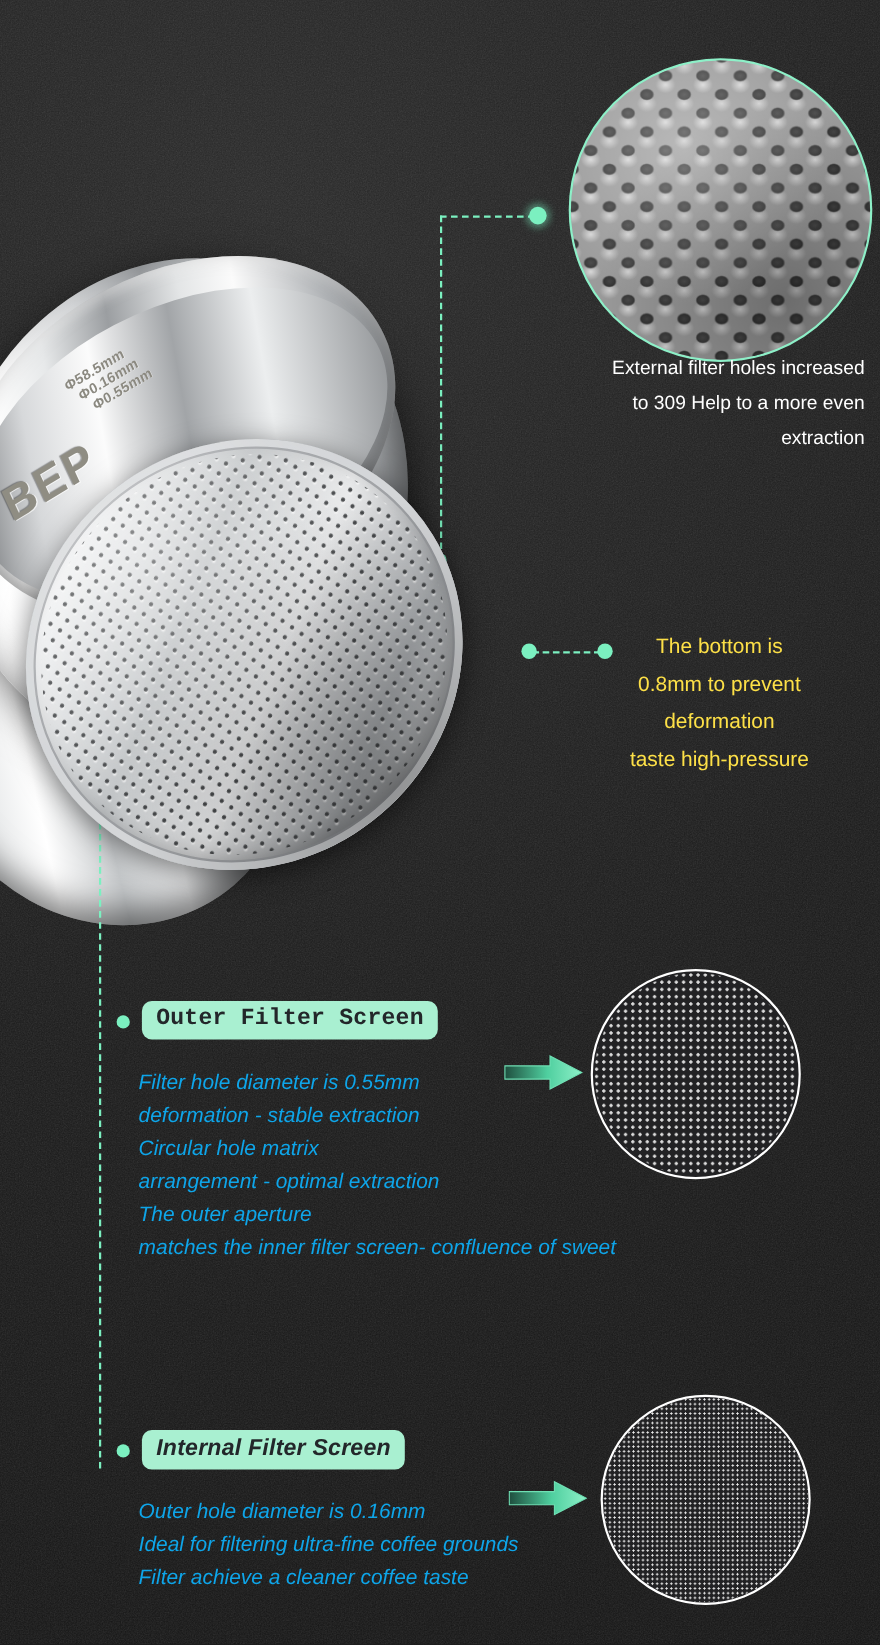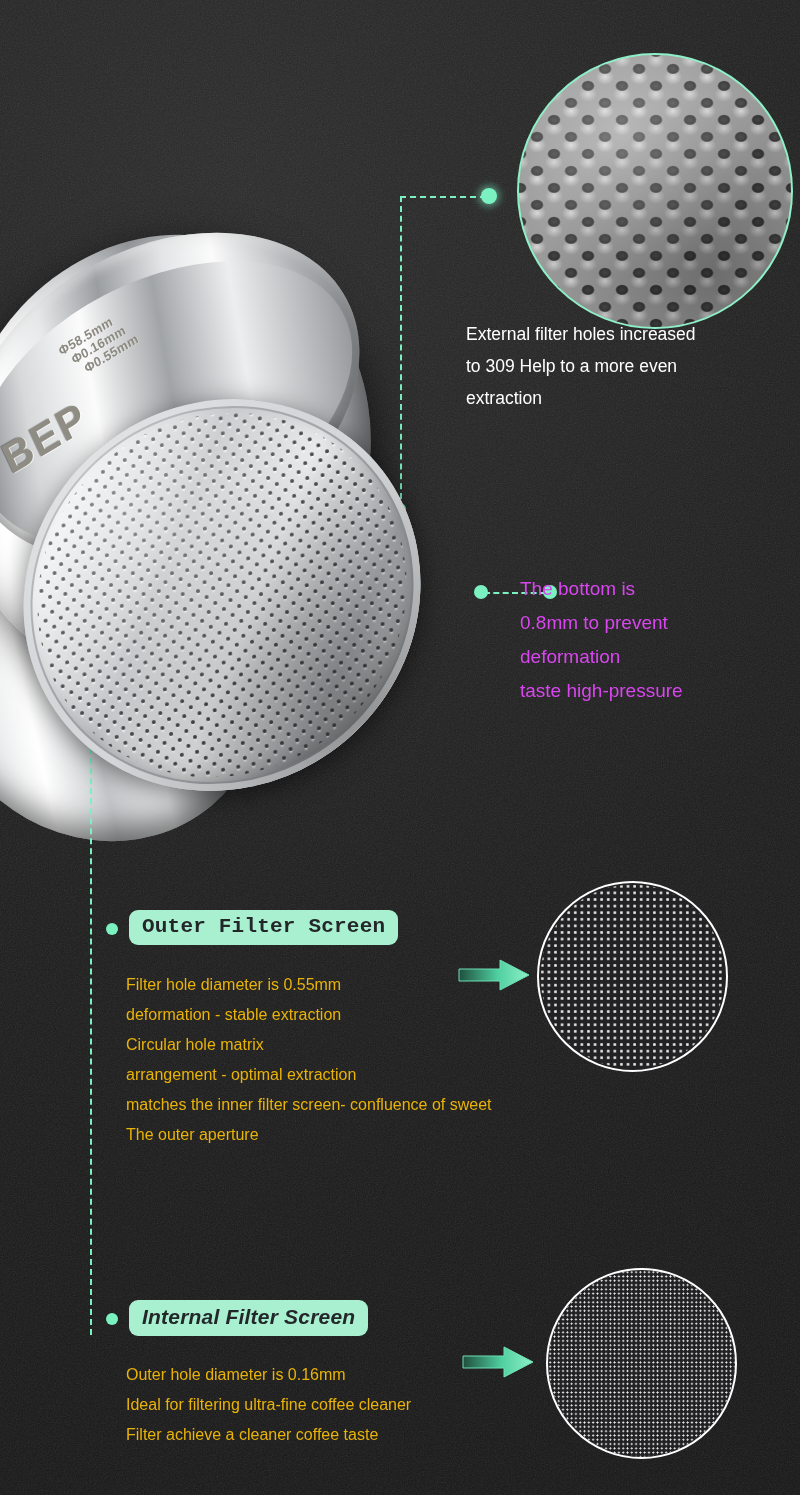--- a/index.html
+++ b/index.html
@@ -137,33 +137,33 @@
     position:absolute;left:-6px;top:300px;width:330px;height:300px;
     border-radius:0 0 60% 60%/0 0 70% 70%;
     transform:rotate(-16deg) skewX(3deg);
     background:linear-gradient(96deg,#7e8184 0%,#e4e6e7 14%,#ffffff 28%,#c6c9cb 44%,
       #f0f1f2 60%,#9a9da0 80%,#666a6d 100%);
     box-shadow:inset 0 -14px 30px rgba(0,0,0,.5);
     z-index:-1;
   }
 
   
-  #callout-1{position:absolute;left:466px;top:318px;width:320px;text-align:left;
+  #callout-1{position:absolute;left:466px;top:318px;width:320px;text-align:right;
              font-size:17.5px;line-height:32px;color:#ffffff;}
-  #callout-2{position:absolute;left:520px;top:572px;width:268px;
-             font-size:19px;line-height:34px;color:#d946ef;}
+  #callout-2{position:absolute;left:520px;top:572px;width:268px;text-align:center;
+             font-size:19px;line-height:34px;color:#fde047;}
 
   
   .badge{
     position:absolute;display:inline-block;
     background:#a9f0d1;color:#23272a;
     font-size:21px;font-weight:700;letter-spacing:.2px;
     padding:5px 13px 7px 13px;border-radius:9px;white-space:nowrap;
   }
-  .sec-body{position:absolute;font-size:16px;line-height:30px;color:#eab308;white-space:nowrap;}
+  .sec-body{position:absolute;font-size:19px;line-height:30px;color:#0ea5e9;white-space:nowrap;font-style:italic;}
 
   
   .arrow{position:absolute;width:72px;height:34px;}
 
   
   .screen-circle{
     position:absolute;border-radius:50%;border:2.5px solid #ffffff;overflow:hidden;
     background:#222224;
   }
   .screen-circle .pat{position:absolute;inset:0;border-radius:50%;}
@@ -254,22 +254,22 @@
   </div>
 
   <div class="dot" style="left:106px;top:923px;width:12px;height:12px;"></div>
   <div class="badge" style="left:129px;top:910px;font-family:Liberation Mono, monospace;">Outer Filter Screen</div>
 
   <div class="sec-body" style="left:126px;top:970px;">
     <div>Filter hole diameter is 0.55mm</div>
     <div>deformation - stable extraction</div>
     <div>Circular hole matrix</div>
     <div>arrangement - optimal extraction</div>
+    <div>The outer aperture</div>
     <div>matches the inner filter screen- confluence of sweet</div>
-    <div>The outer aperture</div>
   </div>
 
   <svg class="arrow" style="left:458px;top:958px;" viewBox="0 0 72 34">
     <defs>
       <linearGradient id="agrad1" x1="0" y1="0" x2="1" y2="0">
         <stop offset="0%" stop-color="#1f4f3f"></stop>
         <stop offset="55%" stop-color="#4fcf9f"></stop>
         <stop offset="100%" stop-color="#8df0c8"></stop>
       </linearGradient>
     </defs>
@@ -278,21 +278,21 @@
 
   <div class="screen-circle" id="screen-outer">
     <div class="pat"></div>
   </div>
 
   <div class="dot" style="left:106px;top:1313px;width:12px;height:12px;"></div>
   <div class="badge" style="left:129px;top:1300px;font-style:italic;">Internal Filter Screen</div>
 
   <div class="sec-body" style="left:126px;top:1360px;">
     <div>Outer hole diameter is 0.16mm</div>
-    <div>Ideal for filtering ultra-fine coffee cleaner</div>
+    <div>Ideal for filtering ultra-fine coffee grounds</div>
     <div>Filter achieve a cleaner coffee taste</div>
   </div>
 
   <svg class="arrow" style="left:462px;top:1345px;" viewBox="0 0 72 34">
     <defs>
       <linearGradient id="agrad2" x1="0" y1="0" x2="1" y2="0">
         <stop offset="0%" stop-color="#1f4f3f"></stop>
         <stop offset="55%" stop-color="#4fcf9f"></stop>
         <stop offset="100%" stop-color="#8df0c8"></stop>
       </linearGradient>

